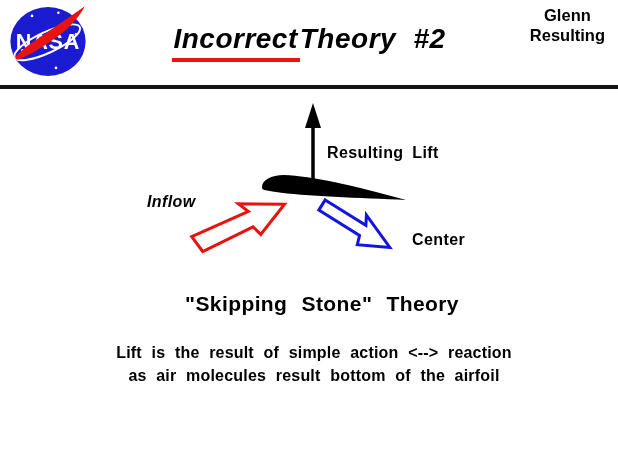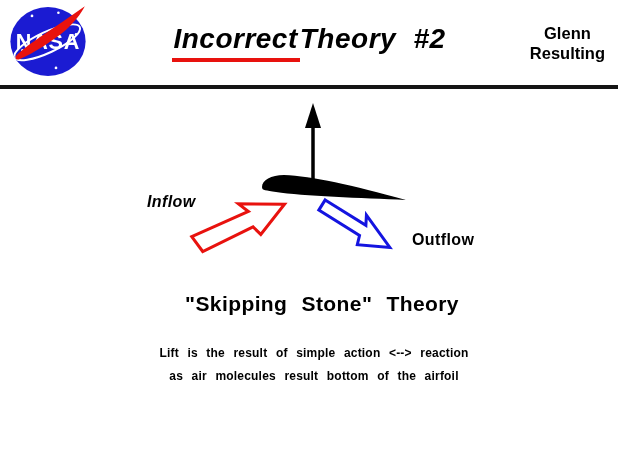--- a/index.html
+++ b/index.html
@@ -21,21 +21,21 @@
     letter-spacing:0.5px;word-spacing:9px;
     white-space:nowrap;
   }
   .title .underlined{
     display:inline-block;
     border-bottom:4px solid #e8120e;
     padding:0 2px 2px 1px;
     margin-right:0;
   }
   .org{
-    position:absolute;right:13px;top:24px;
+    position:absolute;right:13px;top:6px;
     text-align:center;
     font-size:16.5px;line-height:19.5px;
     font-weight:bold;
   }
   .rule{position:absolute;left:0;top:85px;width:618px;height:4px;background:#151515;}
   
   .diagram-svg{position:absolute;left:0;top:95px;width:618px;height:175px;}
   .lbl{
     position:absolute;
     font-size:16px;font-weight:bold;
@@ -49,21 +49,21 @@
   .heading{
     position:absolute;left:26px;right:0;top:292px;
     text-align:center;
     font-size:21px;font-weight:bold;
     letter-spacing:0.4px;word-spacing:8px;
     white-space:nowrap;
   }
   .bodytext{
     position:absolute;left:26px;right:16px;top:342px;
     text-align:center;
-    font-size:12px;font-weight:bold;
+    font-size:16px;font-weight:bold;
     line-height:22.5px;
     letter-spacing:0.2px;word-spacing:5px;
   }
   .bodytext div{white-space:nowrap;}
 </style>
 </head>
 <body>
 
 <div class="page">
 
@@ -110,22 +110,23 @@
 
     <g transform="translate(195,149) rotate(-24)">
       <polygon points="0,-8 62,-8 56,-19 98,0 64,18 60,8 4,10" fill="none" stroke="#e8120e" stroke-width="3" stroke-linejoin="miter"></polygon>
     </g>
 
     <g transform="translate(322,110) rotate(32)">
       <polygon points="0,-6 48,-6 43,-15 80,0 51,15 48,6 0,6" fill="none" stroke="#1414e0" stroke-width="3" stroke-linejoin="miter"></polygon>
     </g>
   </svg>
 
+  <div class="lbl lbl-lift">Resulting Lift</div>
   <div class="lbl lbl-inflow">Inflow</div>
-  <div class="lbl lbl-outflow">Outflow</div>
+  <div class="lbl lbl-outflow">Center</div>
 
   <div class="heading">"Skipping Stone" Theory</div>
 
   <div class="bodytext">
     <div>Lift is the result of simple action &lt;--&gt; reaction</div>
     <div>as air molecules result bottom of the airfoil</div>
   </div>
 
 </div>
 

